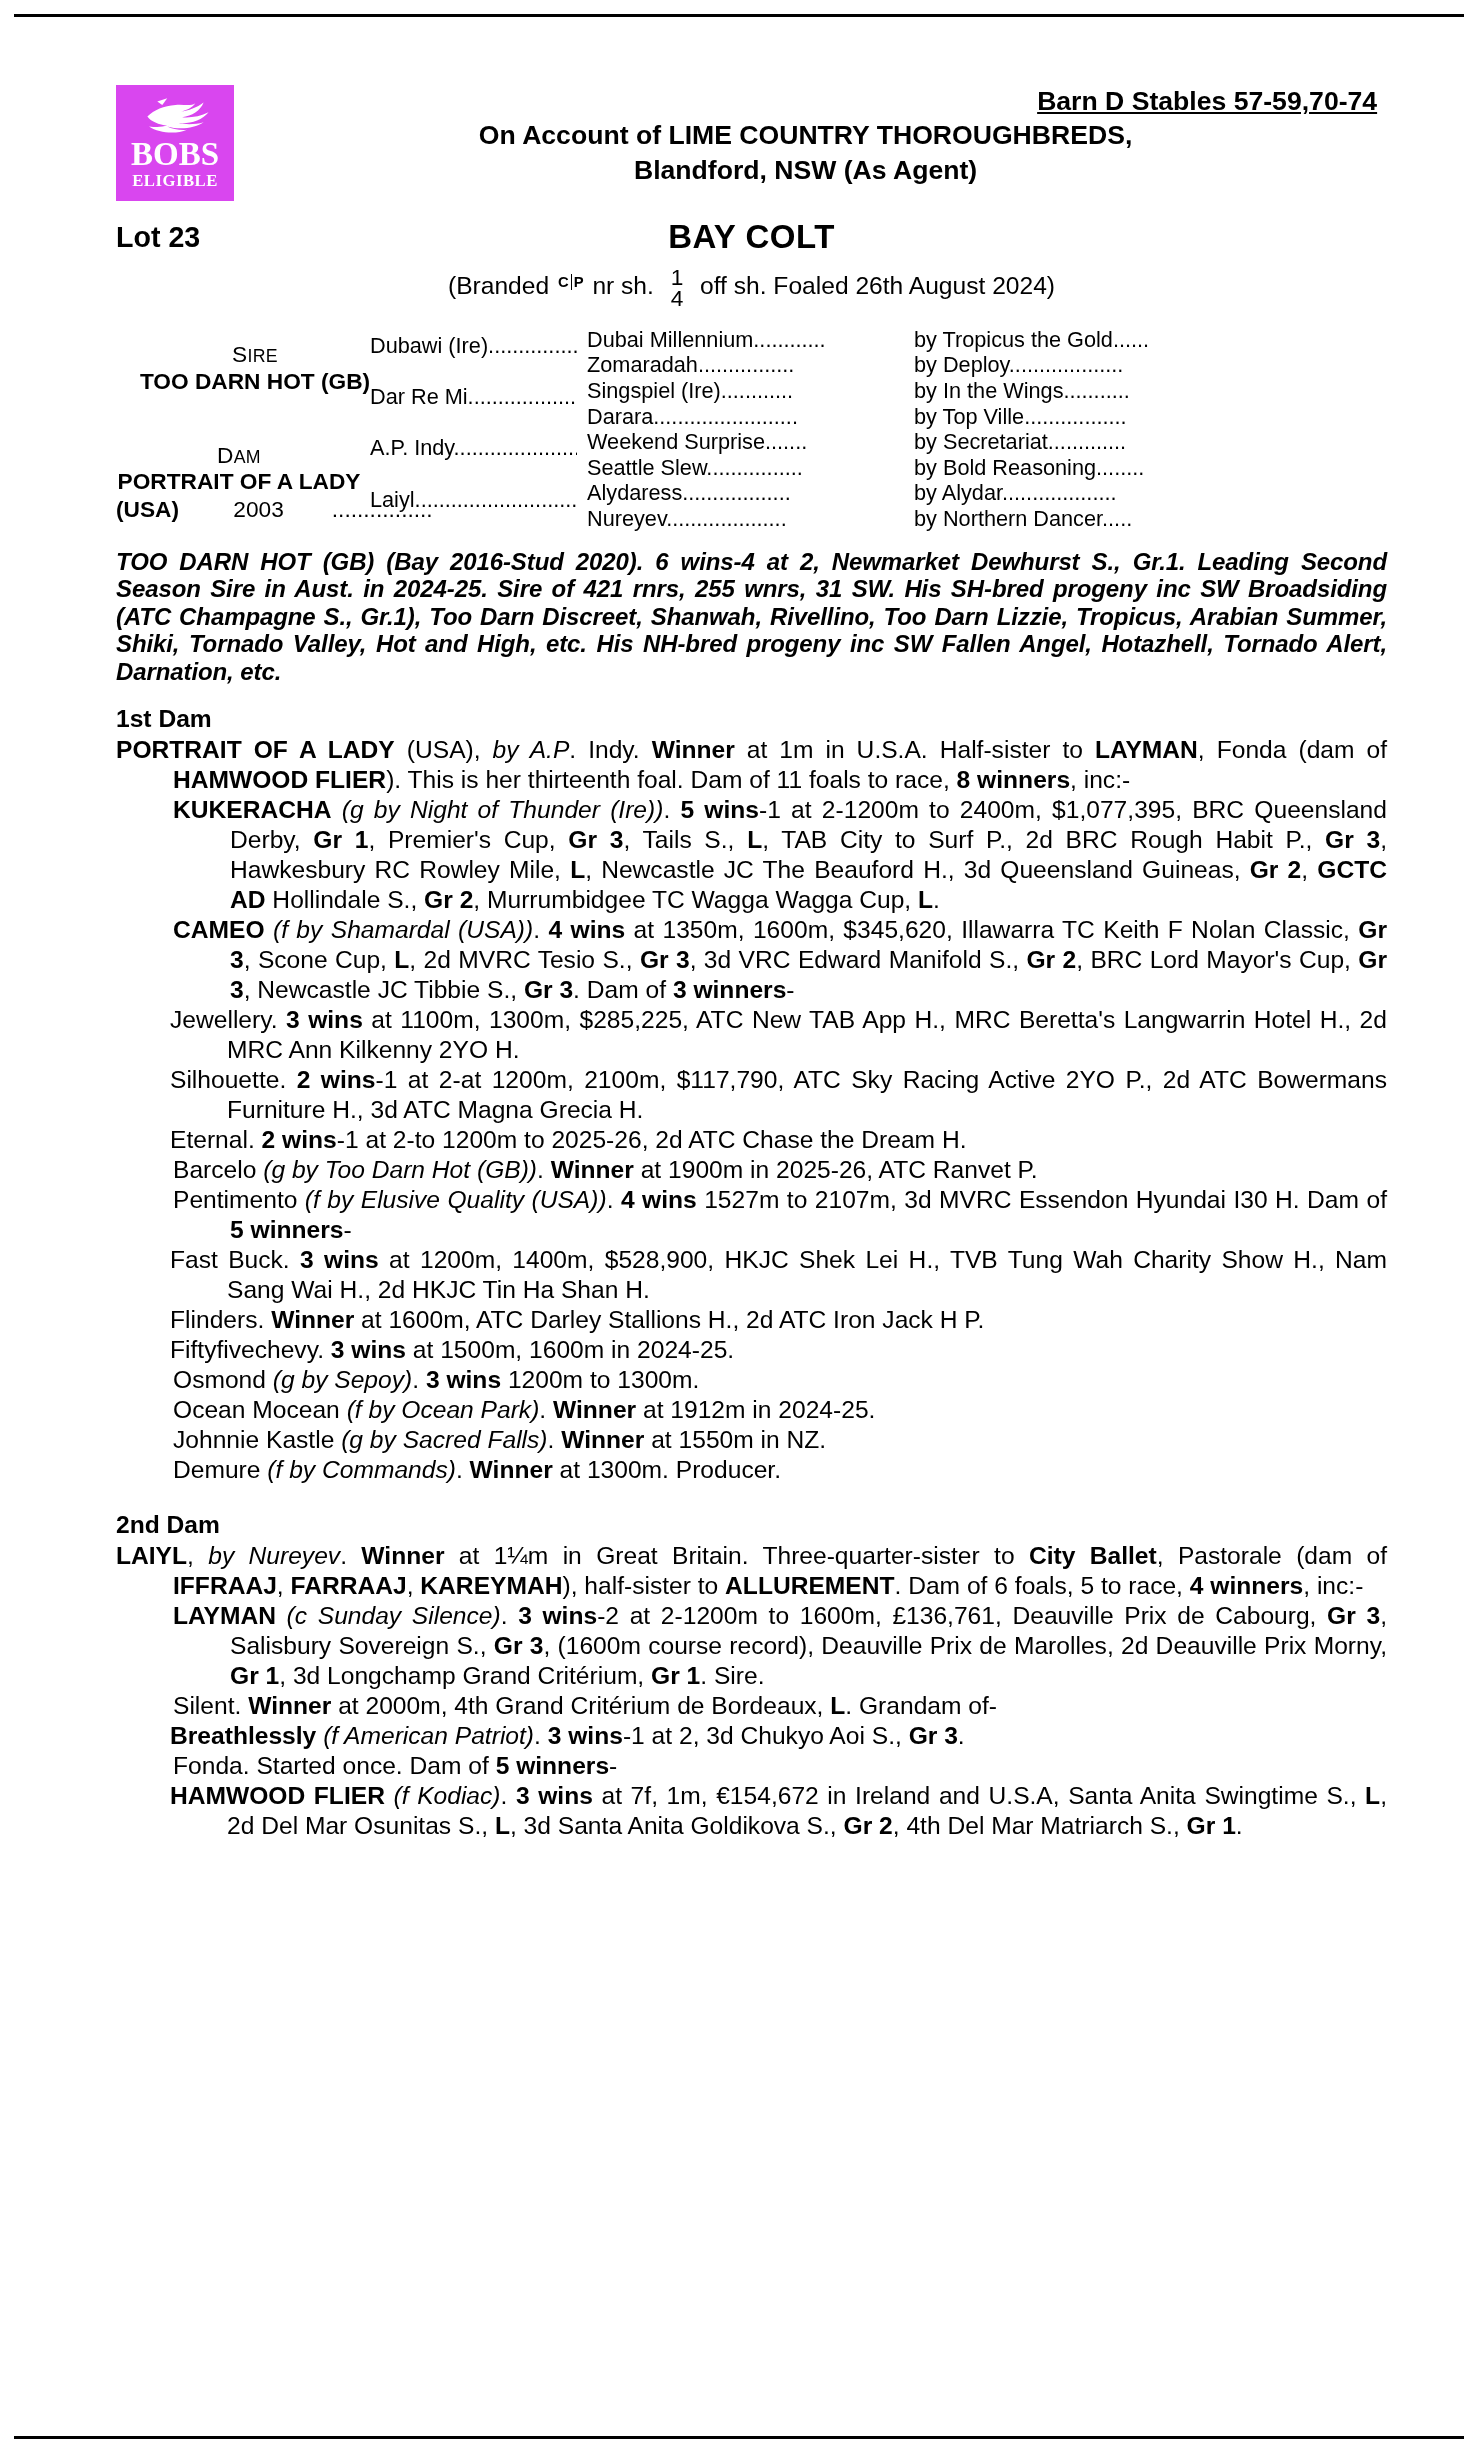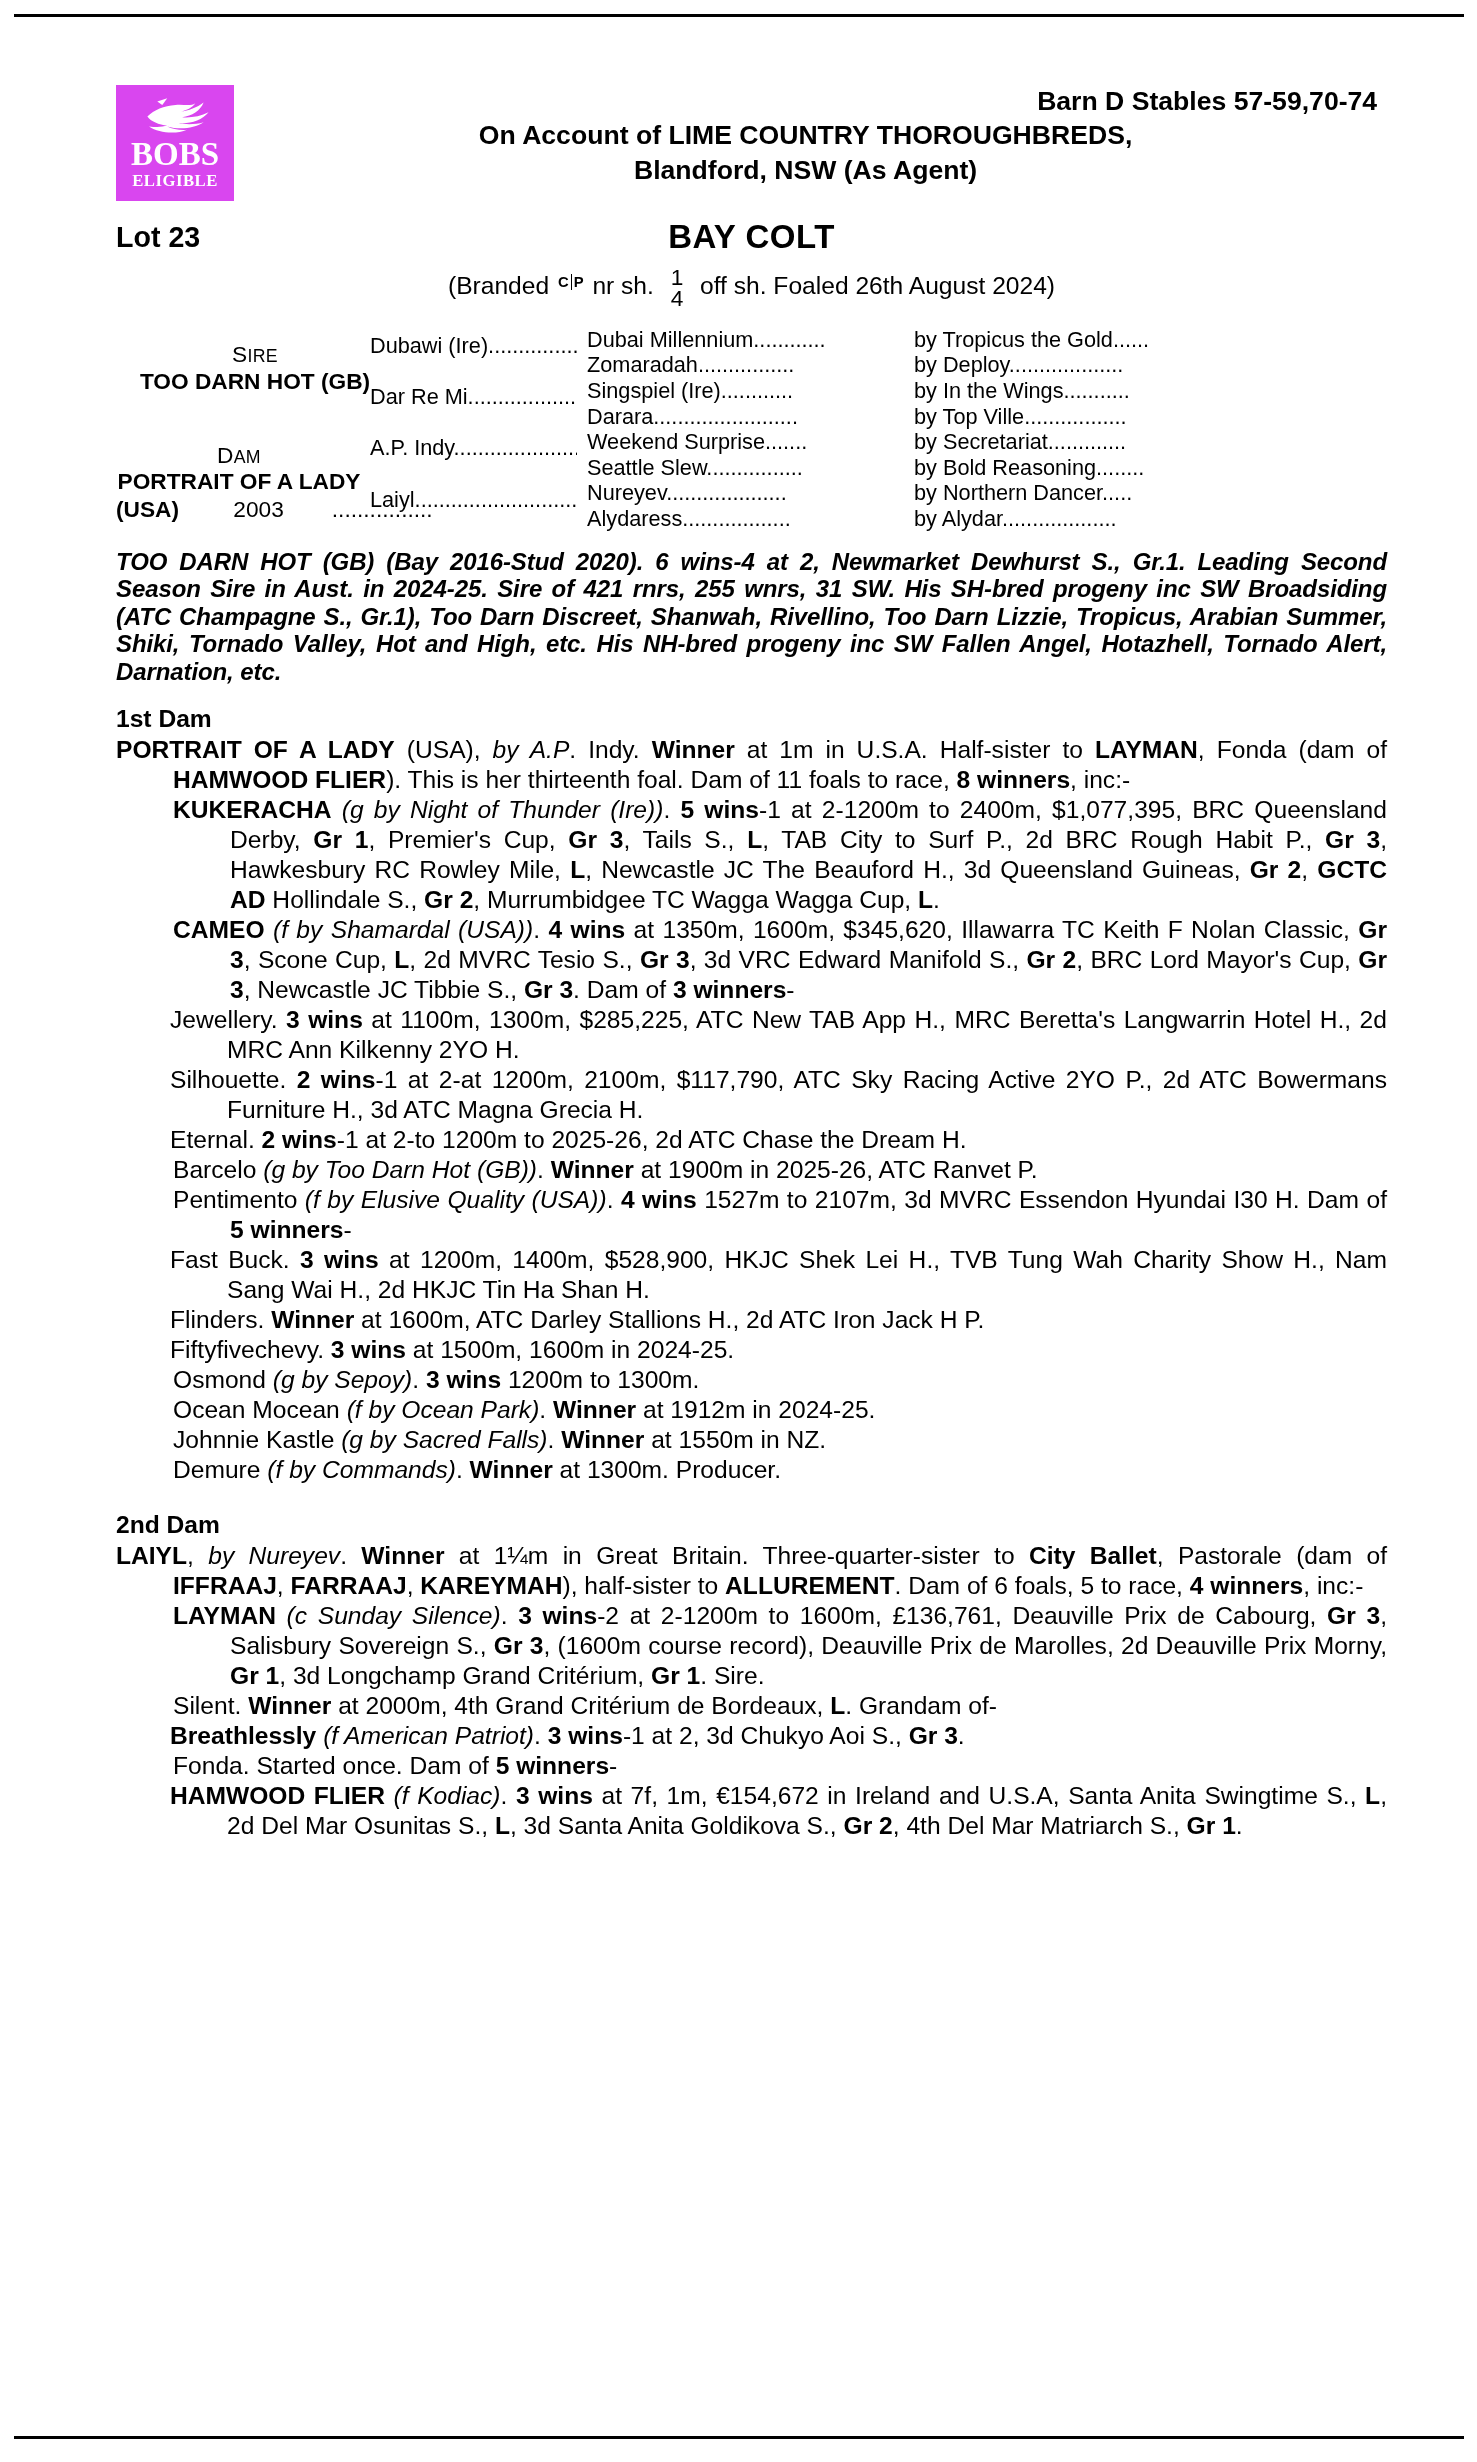--- a/index.html
+++ b/index.html
@@ -89,20 +89,21 @@
     margin-left: 118px;
     text-align: center;
     padding-right: 9.9px;
   }
   .barn-line {
     font-size: 26.6px;
     font-weight: 700;
     text-align: right;
     line-height: 33px;
     white-space: nowrap;
+    text-decoration: underline;
   }
   .account-line {
     font-size: 26.6px;
     font-weight: 700;
     line-height: 35px;
     text-align: center;
     white-space: nowrap;
   }
   .account-line2 {
     font-size: 26.6px;
@@ -351,26 +352,26 @@
           </div>
         <div class="ggp-row">
             <span class="ggp-name"><span>Weekend Surprise</span><span class="dots">.......</span></span>
             <span class="ggp-by"><span>by Secretariat</span><span class="dots">.............</span></span>
           </div>
         <div class="ggp-row">
             <span class="ggp-name"><span>Seattle Slew</span><span class="dots">................</span></span>
             <span class="ggp-by"><span>by Bold Reasoning</span><span class="dots">........</span></span>
           </div>
         <div class="ggp-row">
+            <span class="ggp-name"><span>Alydaress</span><span class="dots">..................</span></span>
+            <span class="ggp-by"><span>by Alydar</span><span class="dots">...................</span></span>
+          </div>
+        <div class="ggp-row">
             <span class="ggp-name"><span>Nureyev</span><span class="dots">....................</span></span>
             <span class="ggp-by"><span>by Northern Dancer</span><span class="dots">.....</span></span>
-          </div>
-        <div class="ggp-row">
-            <span class="ggp-name"><span>Alydaress</span><span class="dots">..................</span></span>
-            <span class="ggp-by"><span>by Alydar</span><span class="dots">...................</span></span>
           </div>
       </div>
     </div>
 
     <div class="sire-para">TOO DARN HOT (GB) (Bay 2016-Stud 2020). 6 wins-4 at 2, Newmarket Dewhurst S., Gr.1. Leading Second Season Sire in Aust. in 2024-25. Sire of 421 rnrs, 255 wnrs, 31 SW. His SH-bred progeny inc SW Broadsiding (ATC Champagne S., Gr.1), Too Darn Discreet, Shanwah, Rivellino, Too Darn Lizzie, Tropicus, Arabian Summer, Shiki, Tornado Valley, Hot and High, etc. His NH-bred progeny inc SW Fallen Angel, Hotazhell, Tornado Alert, Darnation, etc.</div>
 
     <div class="dam-head">1st Dam</div>
     <div class="entry lvl0"><b>PORTRAIT OF A LADY</b> (USA), <i>by A.P</i>. Indy. <b>Winner</b> at 1m in U.S.A. Half-sister to <b>LAYMAN</b>, Fonda (dam of <b>HAMWOOD FLIER</b>). This is her thirteenth foal. Dam of 11 foals to race, <b>8 winners</b>, inc:-</div>
 
     <div class="entry lvl1"><b>KUKERACHA</b> <i>(g by Night of Thunder (Ire))</i>. <b>5 wins</b>-1 at 2-1200m to 2400m, $1,077,395, BRC Queensland Derby, <b>Gr 1</b>, Premier's Cup, <b>Gr 3</b>, Tails S., <b>L</b>, TAB City to Surf P., 2d BRC Rough Habit P., <b>Gr 3</b>, Hawkesbury RC Rowley Mile, <b>L</b>, Newcastle JC The Beauford H., 3d Queensland Guineas, <b>Gr 2</b>, <b>GCTC AD</b> Hollindale S., <b>Gr 2</b>, Murrumbidgee TC Wagga Wagga Cup, <b>L</b>.</div>

